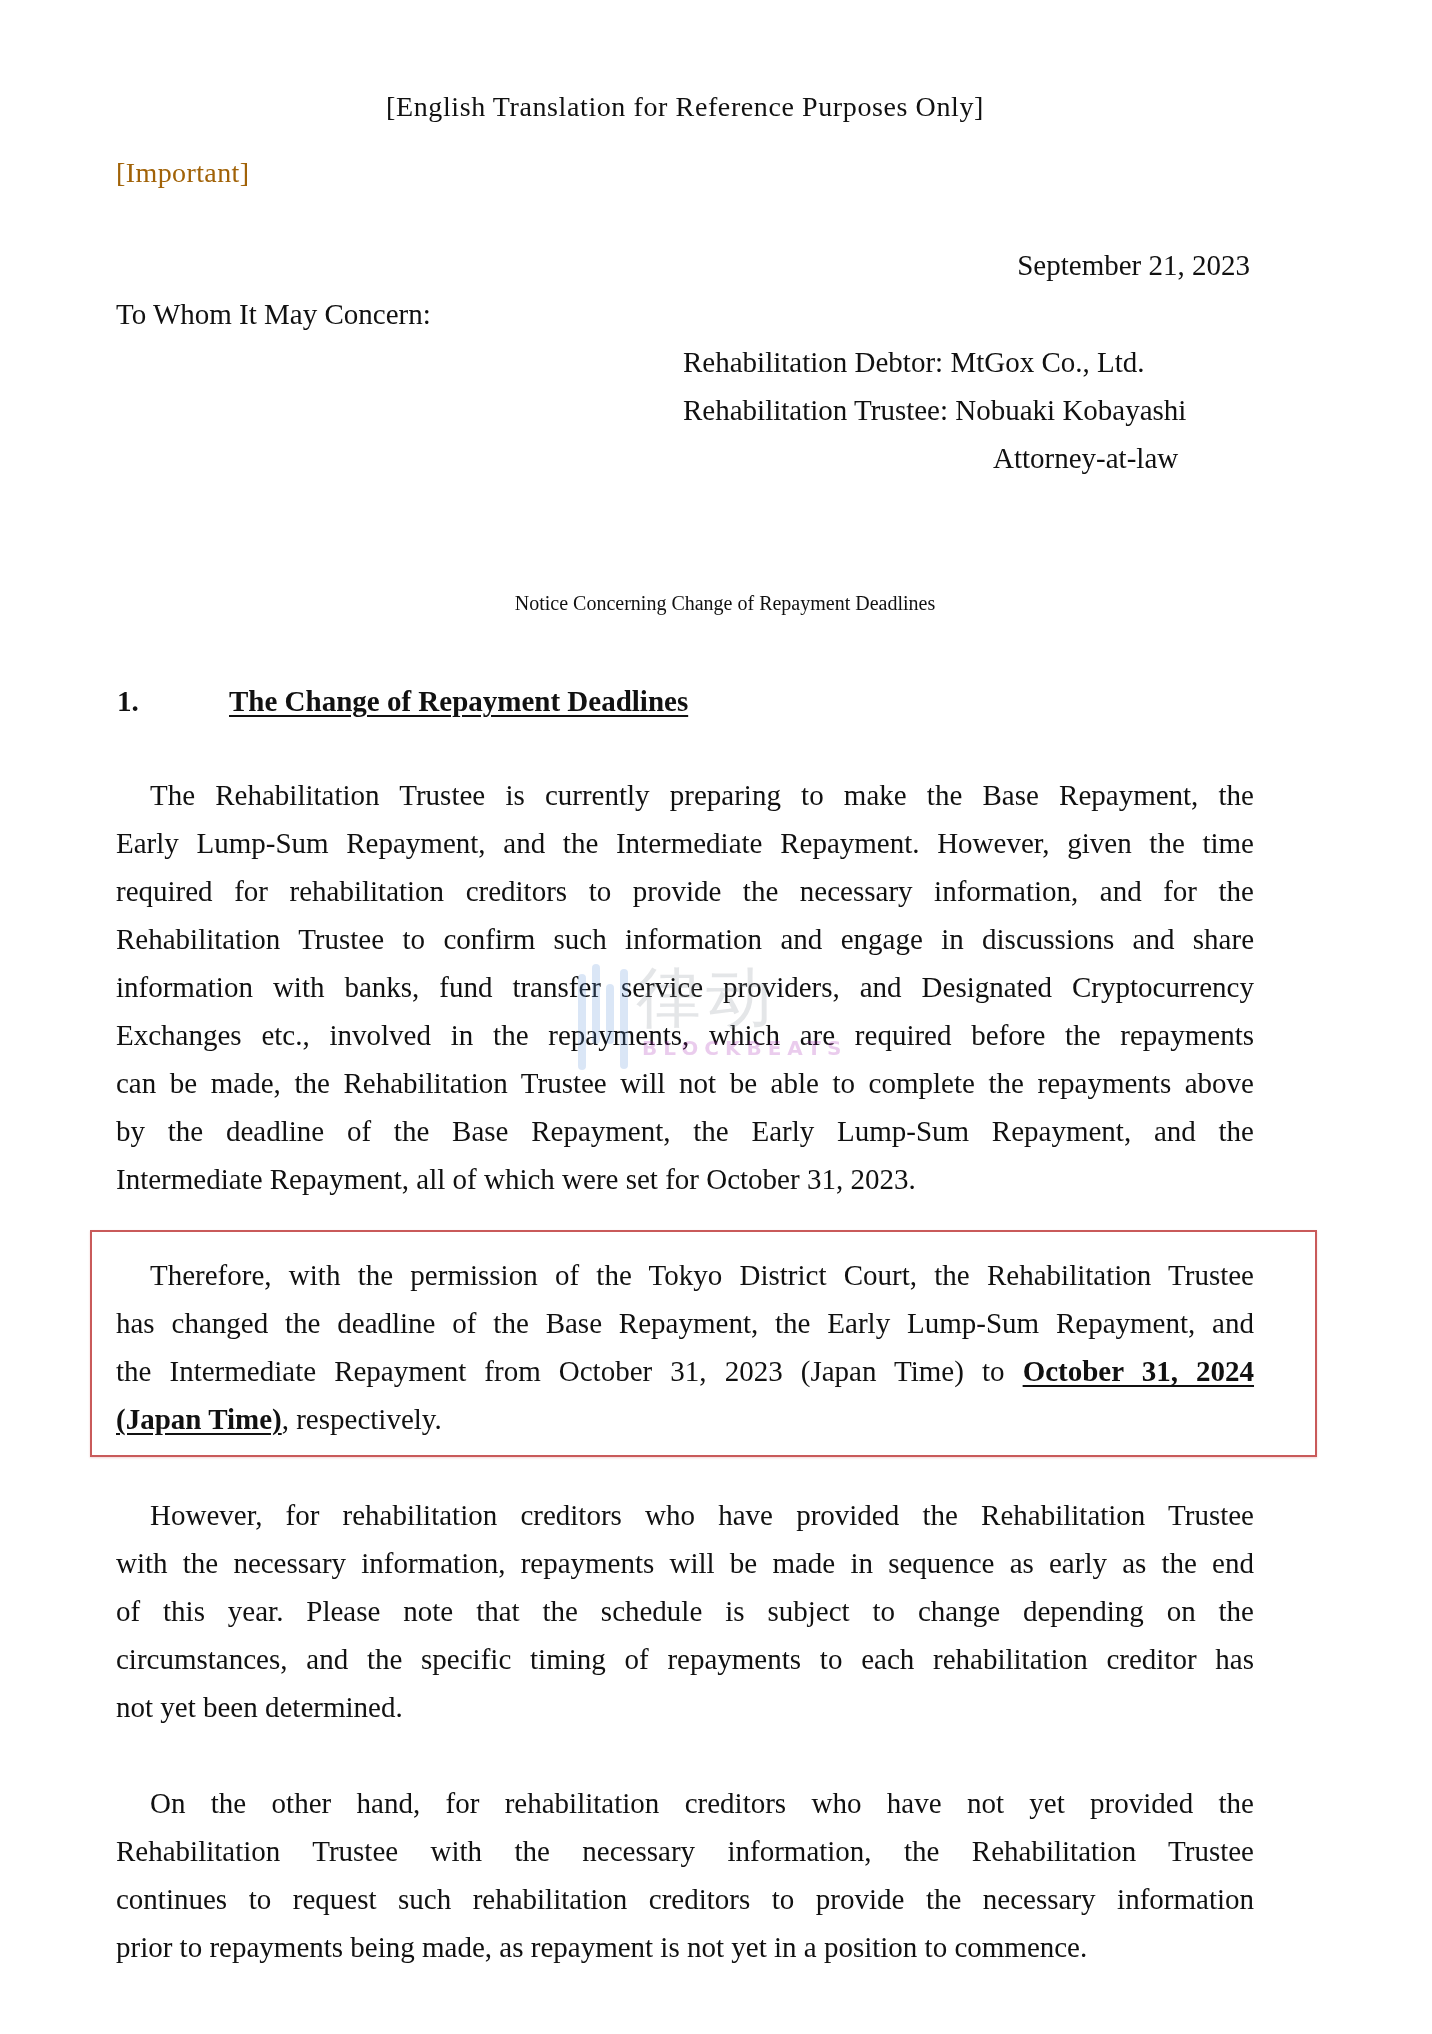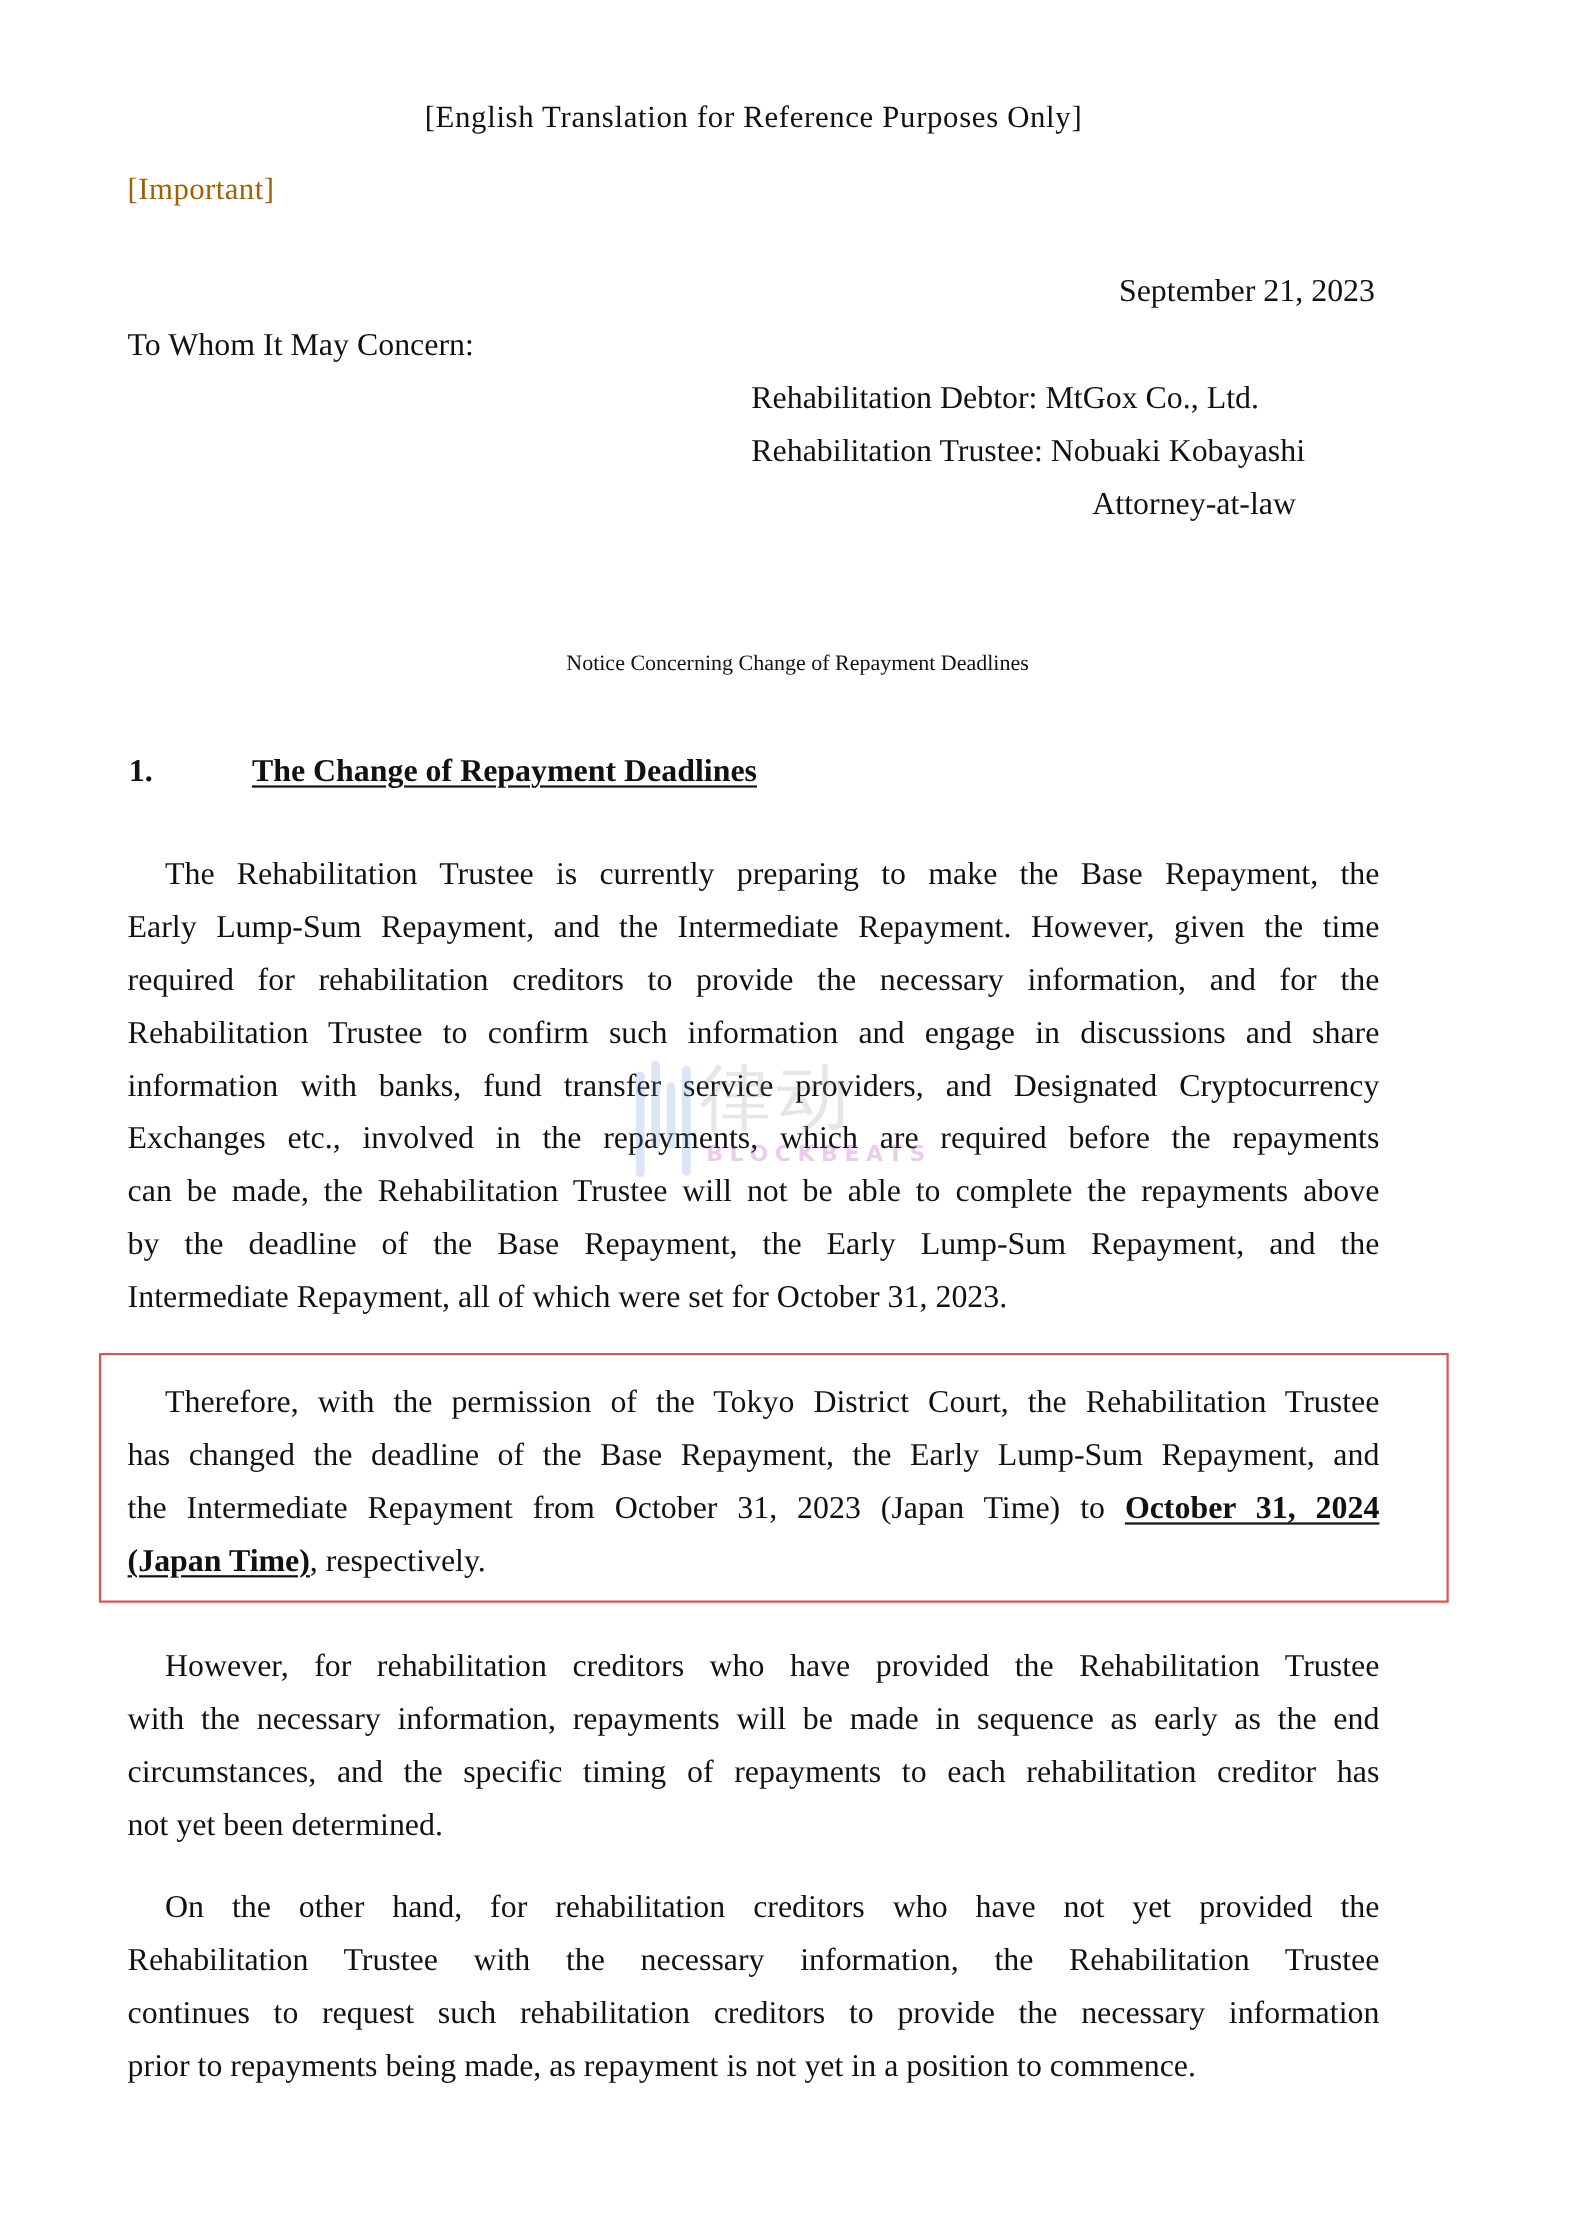--- a/index.html
+++ b/index.html
@@ -67,25 +67,26 @@
   <div class="para" style="top:1251px">
     <span class="line first">Therefore, with the permission of the Tokyo District Court, the Rehabilitation Trustee</span>
     <span class="line">has changed the deadline of the Base Repayment, the Early Lump-Sum Repayment, and</span>
     <span class="line"><span style="white-space:pre">the Intermediate Repayment from October 31, 2023 (Japan Time) to </span><span class="strong-u">October 31, 2024</span></span>
     <span class="line last"><span class="strong-u">(Japan Time)</span><span>, respectively.</span></span>
   </div>
 
   <div class="para" style="top:1491px">
     <span class="line first">However, for rehabilitation creditors who have provided the Rehabilitation Trustee</span>
     <span class="line">with the necessary information, repayments will be made in sequence as early as the end</span>
+    <span class="line">of this year. Please note that the schedule is subject to change depending on the</span>
     <span class="line">circumstances, and the specific timing of repayments to each rehabilitation creditor has</span>
     <span class="line last">not yet been determined.</span>
   </div>
 
-  <div class="para" style="top:1710px">
+  <div class="para" style="top:1779px">
     <span class="line first">On the other hand, for rehabilitation creditors who have not yet provided the</span>
     <span class="line">Rehabilitation Trustee with the necessary information, the Rehabilitation Trustee</span>
     <span class="line">continues to request such rehabilitation creditors to provide the necessary information</span>
     <span class="line last">prior to repayments being made, as repayment is not yet in a position to commence.</span>
   </div>
 
   <div class="watermark">
     <div class="wm-bars">
       <div class="wm-bar" style="left:0;top:10px;height:96px"></div>
       <div class="wm-bar" style="left:14px;top:0;height:80px"></div>

